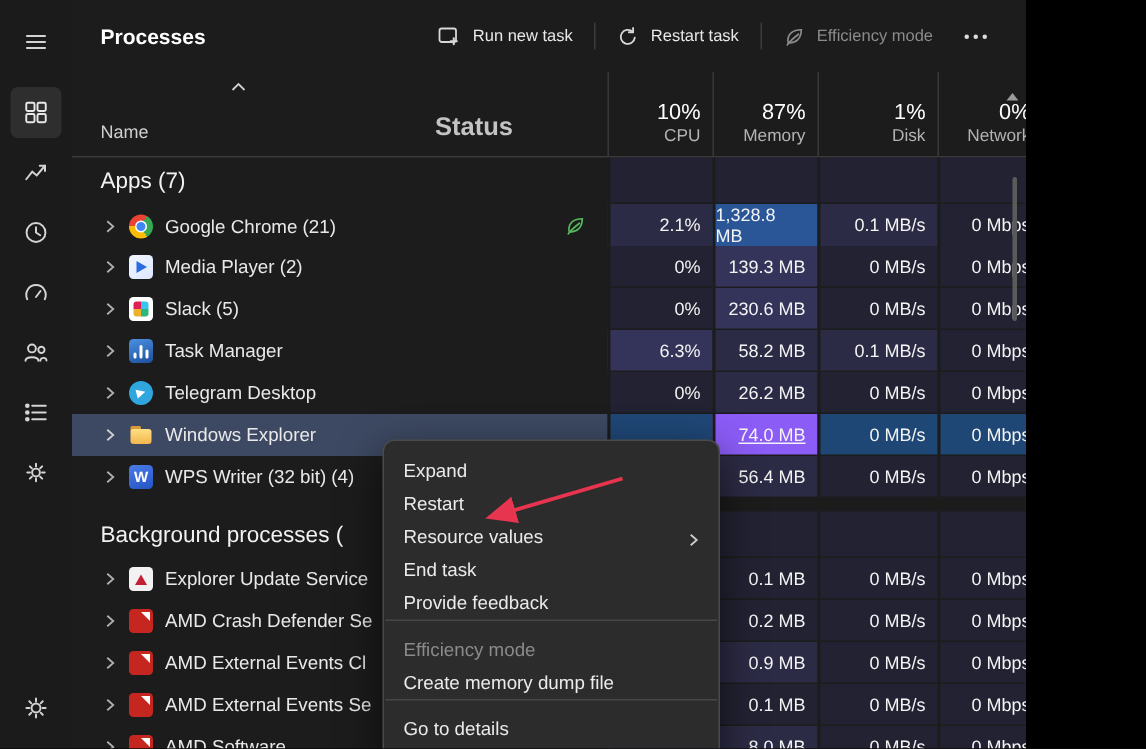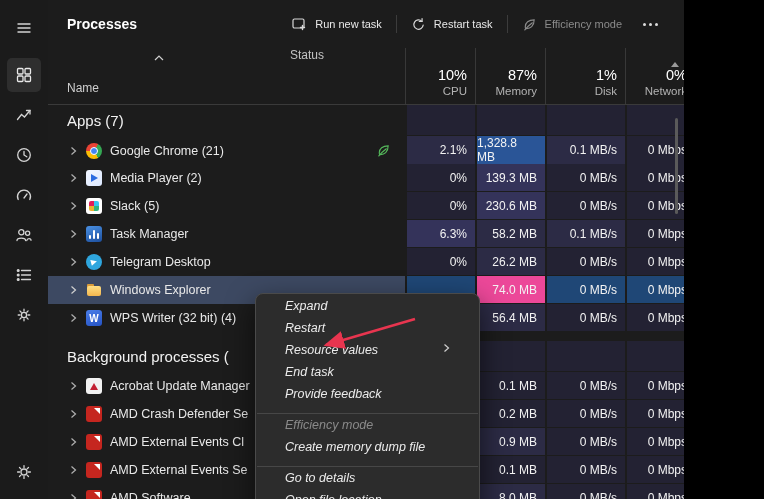--- a/index.html
+++ b/index.html
@@ -25,40 +25,40 @@
   .tdiv { width:1px; height:18px; background:#3c3c3c; margin:0 3px; }
   .dots { display:flex; gap:3px; align-items:center; padding:0 10px; height:30px; cursor:pointer; }
   .dots i { width:3px; height:3px; border-radius:50%; background:#dcdcdc; }
 
   
   .table { position:absolute; left:48px; top:48px; width:647px; bottom:0; }
   .grid { display:grid; grid-template-columns:232px 125px 70px 70px 80px 70px; }
   .thead { height:57px; border-bottom:1px solid #3a3a3a; }
   .th-name { position:relative; display:flex; align-items:flex-end; padding:0 0 9px 19px; font-size:12px; color:#cfcfcf; }
   .sort-caret { position:absolute; left:106px; top:7px; }
-  .th-status { display:flex; align-items:flex-start; padding:0 0 9px 10px; font-size:12px; color:#c3c3c3; }
+  .th-status { display:flex; align-items:flex-end; padding:0 0 9px 10px; font-size:17px; color:#c3c3c3;font-weight:bold; }
   .th-stat { display:flex; flex-direction:column; justify-content:flex-end; align-items:flex-end; padding:0 8px 7px 0; border-left:1px solid #383838; }
   .th-stat .pct { font-size:14.5px; color:#ffffff; }
   .th-stat .lab { font-size:11.5px; color:#b3b3b3; margin-top:2px; }
 
   .tbody { position:relative; }
   .trow { height:28px; align-items:stretch; cursor:default; }
   .group-row { height:31px; }
   .group-row.bg-group { margin-top:9px; }
   .group-label { grid-column:1 / 3; display:flex; align-items:center; padding-left:19px; font-size:15px; color:#f2f2f2; }
   .namec { display:flex; align-items:center; gap:8px; padding-left:21px; font-size:12.5px; color:#e9e9e9; overflow:hidden; white-space:nowrap; }
   .statusc { display:flex; align-items:center; justify-content:flex-end; padding-right:14px; }
   .cellval { border-left:2px solid #1c1c1c; border-bottom:1px solid #1c1c1c; display:flex; align-items:center; justify-content:flex-end; padding-right:8px; font-size:12px; color:#f3f3f3; }
   .h0 { background:#232233; }
   .h1 { background:#2c2b45; }
   .h2 { background:#34335a; }
   .h4 { background:#2a5597; }
   .selected .namec, .selected .statusc { background:#3d4962; }
   .selected .cellval { background:#1f4776; }
-  .selected .cellval.sel-hot { background:#ec4899; }
+  .selected .cellval.sel-hot { background:#8b5cf6;text-decoration:underline; }
   .chev { flex:0 0 auto; }
 
   
   .ic { position:relative; flex:0 0 16px; width:16px; height:16px; border-radius:3px; }
   .ic-chrome { border-radius:50%; background:conic-gradient(from -90deg, #ea4335 0 120deg, #34a853 120deg 240deg, #fbbc05 240deg 360deg); }
   .chrome-in { position:absolute; inset:4px; background:#4285f4; border:1.5px solid #ffffff; border-radius:50%; }
   .ic-mp { background:linear-gradient(135deg,#f2f6ff,#dce8ff); }
   .mp-tri { position:absolute; left:5px; top:4px; width:0; height:0; border-style:solid; border-width:4px 0 4px 7px; border-color:transparent transparent transparent #2a6be0; }
   .ic-slack { background:#ffffff; }
   .slack-in { position:absolute; inset:3px; border-radius:2px; background:conic-gradient(#36c5f0 0 25%, #2eb67d 0 50%, #ecb22e 0 75%, #e01e5a 0); }
@@ -72,21 +72,21 @@
   .folder-tab { position:absolute; left:1px; top:2px; width:7px; height:4px; background:#d99b3a; border-radius:1px; }
   .folder-body { position:absolute; left:1px; top:4px; right:1px; bottom:2px; background:linear-gradient(#ffdf84,#f3b64e); border-radius:2px; }
   .ic-wps { background:linear-gradient(160deg,#4a7de8,#2553c4); display:flex; align-items:center; justify-content:center; color:#fff; font-size:10px; font-weight:bold; }
   .ic-acro { background:#f2f2f2; }
   .acro-in { position:absolute; left:4px; top:5px; width:0; height:0; border-style:solid; border-width:0 4px 7px 4px; border-color:transparent transparent #c22033 transparent; }
   .ic-amd { background:#c5261f; }
   .amd-in { position:absolute; right:2px; top:2px; width:0; height:0; border-top:6px solid #ffffff; border-left:6px solid transparent; }
 
   
   .context-menu { position:absolute; left:255px; top:293px; width:225px; background:#2c2c2c; border:1px solid #4a4a4a; border-radius:8px; box-shadow:0 10px 28px rgba(0,0,0,.6); padding:5px 0; z-index:10; }
-  .menu-item { height:22px; display:flex; align-items:flex-start; justify-content:space-between; padding:0 29px; font-size:12.5px; color:#ebebeb; cursor:pointer;font-style:italic; }
+  .menu-item { height:22px; display:flex; align-items:flex-end; justify-content:space-between; padding:0 13px; font-size:12.5px; color:#ebebeb; cursor:pointer; }
   .menu-item.disabled { color:#8a8a8a; cursor:default; }
   .menu-sep { height:1px; background:#474747; margin:4px 1px; }
 
   
   .arrow-annot { position:absolute; left:300px; top:300px; z-index:20; pointer-events:none; }
 
   
   .scroll-up { position:absolute; right:5px; top:62px; width:0; height:0; border-left:4px solid transparent; border-right:4px solid transparent; border-bottom:5px solid #9a9a9a; }
   .scroll-thumb { position:absolute; right:6px; top:118px; width:3px; height:96px; background:#5a5a5a; border-radius:2px; cursor:pointer; }
 </style>
@@ -369,21 +369,21 @@
       </div>
 
       <div class="grid trow">
         <div class="namec">
           <svg class="chev" width="9" height="10" viewBox="0 0 9 10">
               <path d="M2.5,1.5 L6.5,5 L2.5,8.5" fill="none" stroke="#b0b0b0" stroke-width="1.2"></path>
             </svg>
           <span class="ic ic-acro">
               <span class="acro-in"></span>
             </span>
-          <span>Acrobat Update Manager</span>
+          <span>Explorer Update Service</span>
         </div>
         <div class="statusc"></div>
         <div class="cellval h0"></div>
         <div class="cellval h0">0.1 MB</div>
         <div class="cellval h0">0 MB/s</div>
         <div class="cellval h0">0 Mbps</div>
       </div>
 
       <div class="grid trow">
         <div class="namec">

